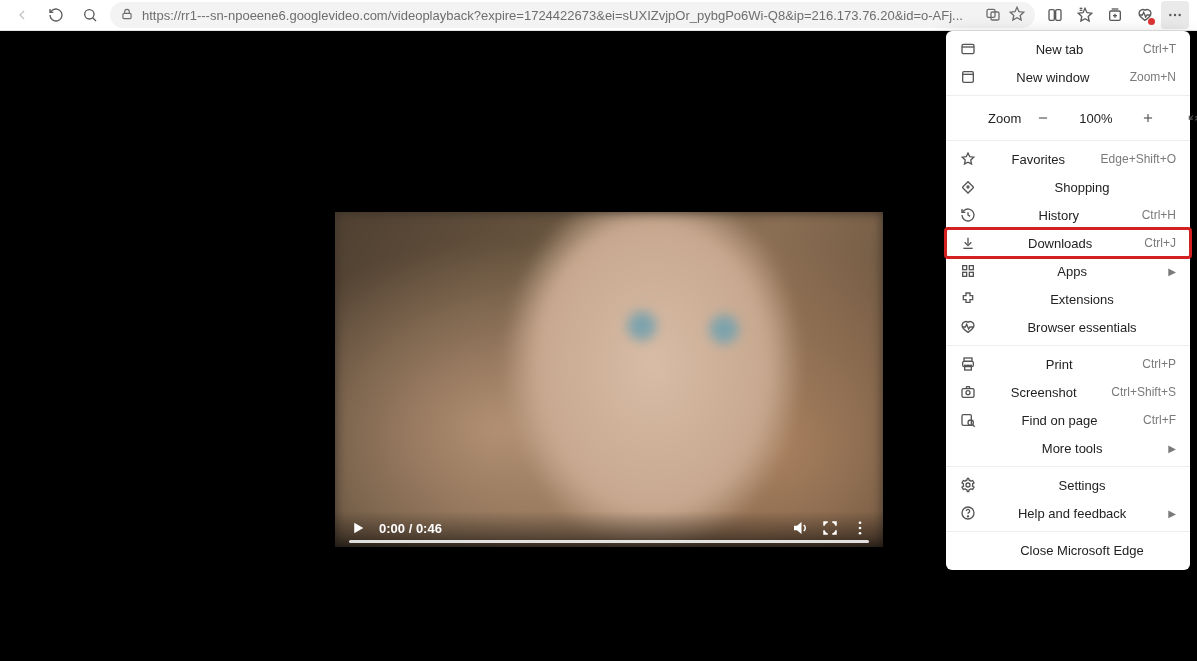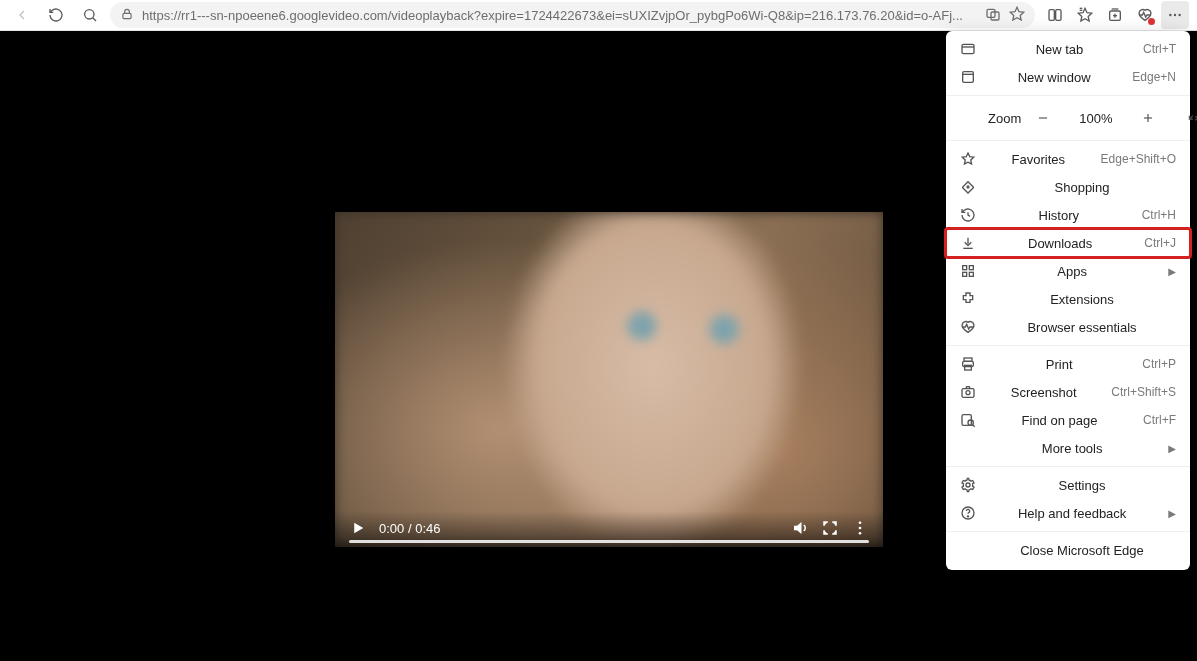--- a/index.html
+++ b/index.html
@@ -64,20 +64,21 @@
         radial-gradient(ellipse 340px 300px at 80% 70%, #a77f5e 0%, transparent 70%),
         linear-gradient(120deg, #4f4031 0%, #6a5640 35%, #8b6f54 60%, #5a4633 100%);
       filter: blur(6px);
     }
     .video-controls {
       position: absolute; left: 0; right: 0; bottom: 0;
       padding: 8px 14px 10px;
       display: flex; align-items: center; gap: 12px;
       color: #fff; font-size: 13px;
       background: linear-gradient(to top, rgba(0,0,0,.55), transparent);
+      font-weight: bold;
     }
     .timeline {
       position: absolute; left: 14px; right: 14px; bottom: 4px;
       height: 3px; background: rgba(255,255,255,.85); border-radius: 2px;
     }
     .vc-icon { width: 18px; height: 18px; display:flex; align-items:center; justify-content:center; }
     .vc-icon svg { width: 18px; height: 18px; fill: #fff; }
     .vc-spacer { flex: 1; }
 
     
@@ -244,21 +245,21 @@
       <span class="mi-short">Ctrl+T</span>
     </div>
     <div class="menu-item">
       <span class="mi-icon">
           <svg viewBox="0 0 24 24" fill="none" stroke="currentColor" stroke-width="2">
             <rect x="4" y="4" width="16" height="16" rx="2"></rect>
             <path d="M4 8h16"></path>
           </svg>
         </span>
       <span class="mi-label">New window</span>
-      <span class="mi-short">Edge+N</span>
+      <span class="mi-short">Zoom+N</span>
     </div>
 
     <div class="menu-sep"></div>
 
     <div class="menu-item zoom" style="height:36px">
       <span class="mi-label">Zoom</span>
       <span class="zoom-controls">
         <span class="zoom-btn">
             <svg viewBox="0 0 24 24" stroke="currentColor" stroke-width="2">
               <line x1="5" y1="12" x2="19" y2="12"></line>

